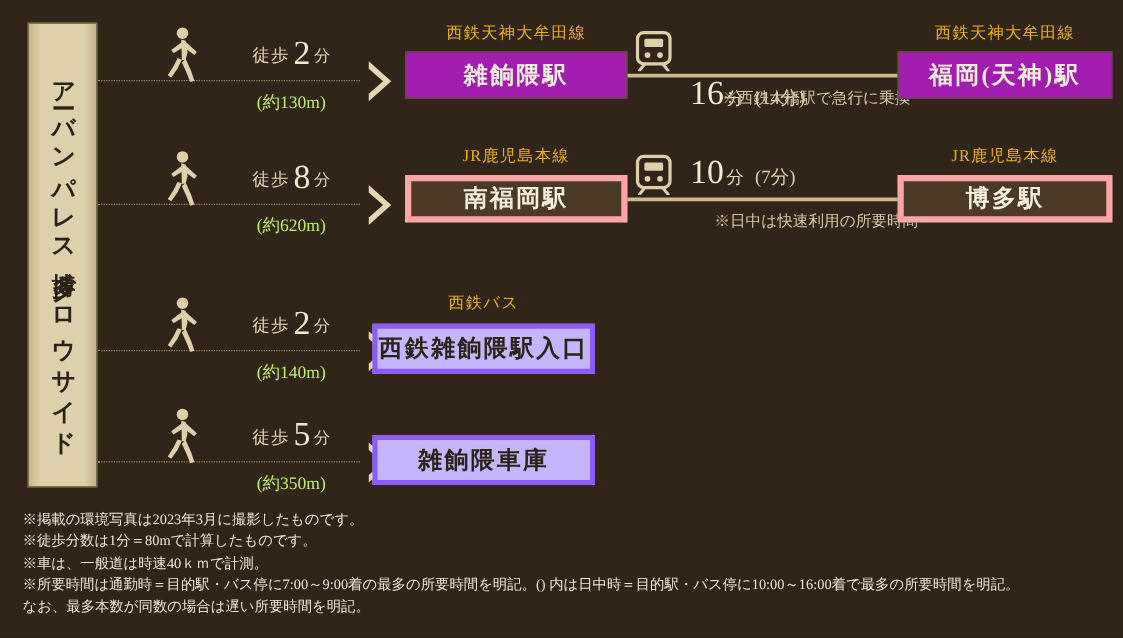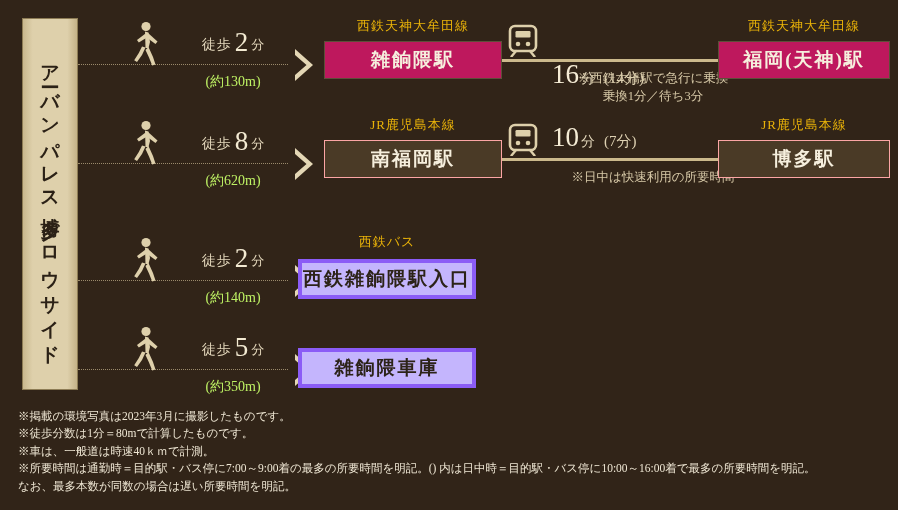--- a/index.html
+++ b/index.html
@@ -75,23 +75,23 @@
     white-space:nowrap;
   }
   .stopbox .nm { font-size:19px; font-weight:700; letter-spacing:2px; }
   .line-label {
     position:absolute;
     font-size:13px; color:#eab308; letter-spacing:1px;
     text-align:center; white-space:nowrap;
   }
 
   
-  .box-dark   { background:#be185d; border:1px solid #5d4f38; }
+  .box-dark   { background:#a21caf; border:1px solid #5d4f38; }
   .box-dark .nm { color:#f6efdd; }
-  .box-mid    { background:#4a3a26; border:1px solid #fca5a5; }
+  .box-mid    { background:#4a3a26; border:5px solid #fca5a5; }
   .box-mid .nm { color:#f6efdd; }
   .box-light  { background:#c4b5fd; border:4px solid #8b5cf6; }
   .box-light .nm { color:#2c2318; }
 
   
   .rail {
     position:absolute; height:3px; background:#cbb98c;
   }
   .train { position:absolute; width:34px; height:34px; }
   .ride-time {
@@ -164,21 +164,20 @@
         <path d="M10 28 L5.5 33.5 M24 28 L28.5 33.5" stroke="#ded0ab" stroke-width="2.4" stroke-linecap="round"></path>
       </svg>
     </div>
 
     <div class="ride-time" style="left:474px; top:-42px;margin-top:36px;">
       <span class="num">16</span><span class="unit">分</span><span class="paren">(14分)</span>
     </div>
 
     <div class="ride-note" style="left:450px; top:4px; width:250px;">
       <div>※西鉄大橋駅で急行に乗換</div>
-      <div>乗換1分／待ち3分</div>
     </div>
 
     <div class="arrowhead" style="left:694px; top:-22px;">
       <svg viewBox="0 0 26 34" width="26" height="34">
         <path d="M5 3 L22 17 L5 31 L5 26 L15.5 17 L5 8 Z" fill="#e4d7b5"></path>
       </svg>
     </div>
 
     <div class="line-label" style="left:640px; top:-48px; width:172px;">西鉄天神大牟田線</div>
     <div class="stopbox box-dark" style="left:640px; top:-24px; width:172px;">

